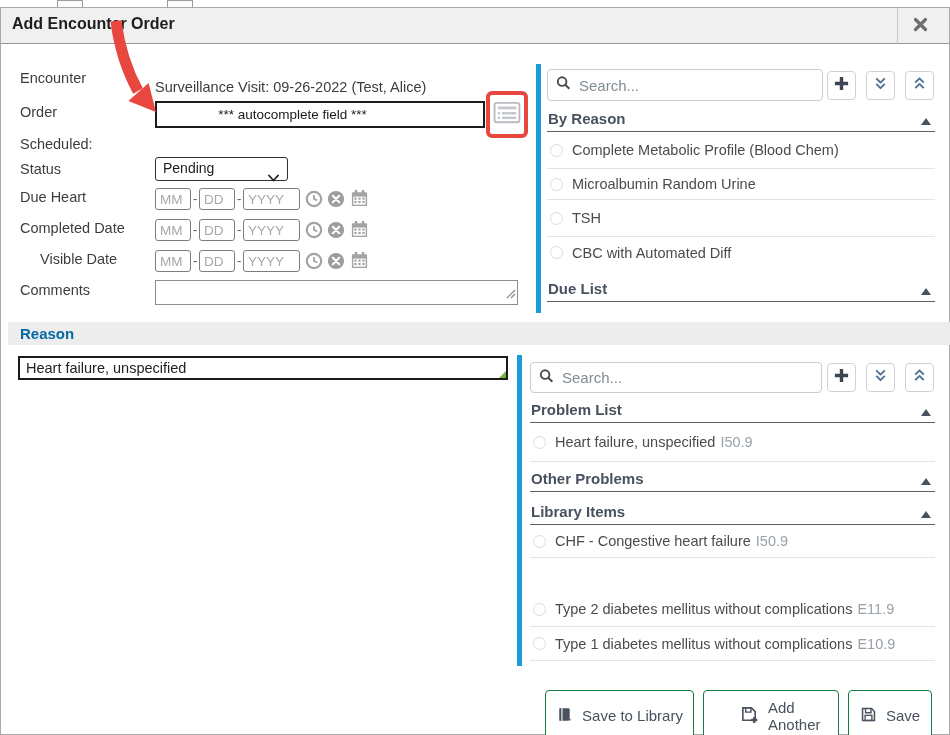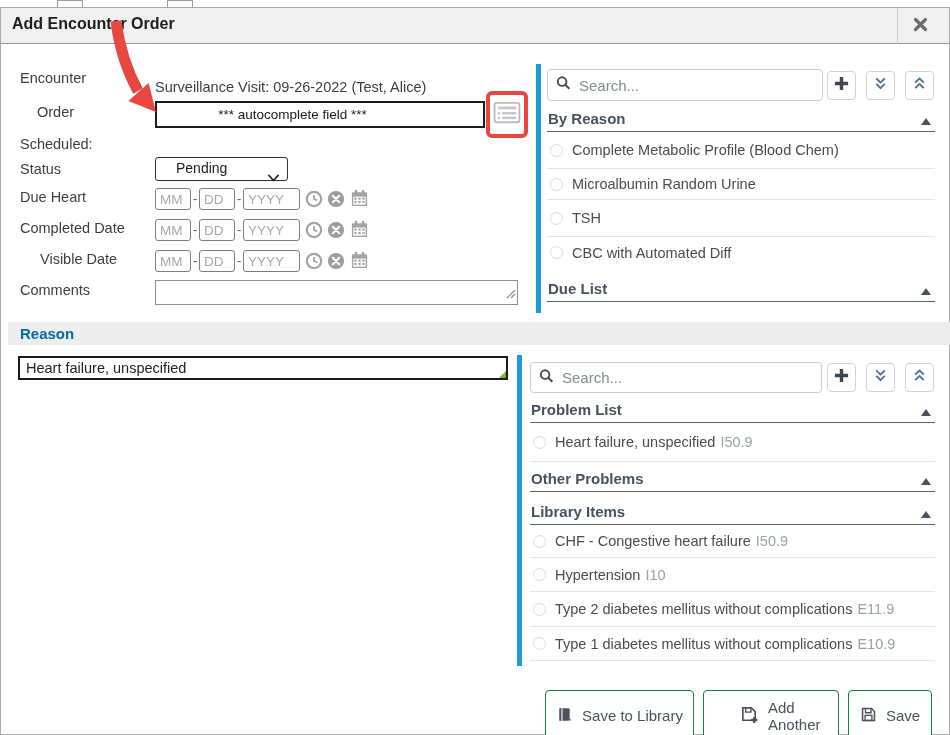--- a/index.html
+++ b/index.html
@@ -15,21 +15,21 @@
   .close-divider { left:897px; top:8px; width:1px; height:36px; background:#c9c9c9; }
   .close-btn { left:903px; top:13px; width:34px; height:26px; display:flex; align-items:center; justify-content:center; cursor:pointer; }
   .frag { top:0; height:7px; border:1px solid #9c9c9c; border-bottom:none; background:#fbfbfb; }
 
   
   .lbl { left:20px; font-size:14.5px; color:#3d3d3d; }
   .enc-value { left:155px; top:79px; font-size:14.5px; color:#3d3d3d; }
   .order-field { left:155px; top:101px; width:330px; height:27px; border:2px solid #1c1c1c; font-size:13.5px; color:#1a1a1a; text-align:center; line-height:23px; padding-right:55px; background:#fff; }
   .lookup-btn { left:491px; top:100px; width:32px; height:29px; display:flex; align-items:center; justify-content:center; cursor:pointer; }
   .red-box { left:486px; top:91px; width:42px; height:47px; border:4px solid #e8473f; border-radius:6px; pointer-events:none; z-index:50; }
-  .status-select { left:155px; top:157px; width:133px; height:24px; border:1px solid #2e2e2e; border-radius:3px; font-size:14px; color:#1c1c1c; padding-left:20px; line-height:21px; background:#fff; cursor:pointer; }
+  .status-select { left:155px; top:157px; width:133px; height:24px; border:1px solid #2e2e2e; border-radius:3px; font-size:14px; color:#1c1c1c; padding-left:7px; line-height:21px; background:#fff; cursor:pointer; }
   .status-caret { position:absolute; right:8px; top:9px; }
   .dt-in { height:22px; border:1px solid #7d7d7d; border-radius:3px; font-size:13.5px; color:#444; padding:0 4px; font-family:"Liberation Sans", sans-serif; }
   .dt-in::placeholder { color:#a8a8a8; opacity:1; }
   .dash { font-size:13px; color:#555; }
   .dt-icon { width:18px; height:18px; display:inline-block; cursor:pointer; }
   .comments-box { left:155px; top:280px; width:363px; height:25px; border:1px solid #8d8d8d; background:#fff; }
   .grip { position:absolute; right:1px; bottom:1px; }
 
   
   .vbar { width:5px; background:#1e9cd7; }
@@ -76,21 +76,21 @@
   <div class="abs close-divider"></div>
   <div class="abs close-btn">
     <span>
       <svg width="15" height="15" viewBox="0 0 15 15">
           <path d="M2.5,2.5 L12.5,12.5 M12.5,2.5 L2.5,12.5" stroke="#6d6d6d" stroke-width="3.2" stroke-linecap="round"></path>
         </svg>
     </span>
   </div>
 
   <div class="abs lbl" style="top:70px;">Encounter</div>
-  <div class="abs lbl" style="top:104px;margin-left:17px;">Order</div>
+  <div class="abs lbl" style="top:104px;">Order</div>
   <div class="abs lbl" style="top:136px;">Scheduled:</div>
   <div class="abs lbl" style="top:161px;">Status</div>
   <div class="abs lbl" style="top:189px;">Due Heart</div>
   <div class="abs lbl" style="top:220px;">Completed Date</div>
   <div class="abs lbl" style="top:251px;margin-left:20px;">Visible Date</div>
   <div class="abs lbl" style="top:282px;">Comments</div>
 
   <div class="abs enc-value">Surveillance Visit: 09-26-2022 (Test, Alice)</div>
   <div class="abs order-field">*** autocomplete field ***</div>
   <div class="abs lookup-btn">
@@ -330,25 +330,20 @@
   </div>
   <div class="abs phdr" style="left:530px;top:492px;width:405px;height:33px;">
     <span class="t">Library Items</span>
     <span class="tri-up"></span>
   </div>
   <div class="abs pitem divider" style="left:530px;top:525px;width:405px;height:33px;">
     <span class="radio"></span>
     <span class="t">CHF - Congestive heart failure</span>
     <span class="code">I50.9</span>
   </div>
-  <div class="abs pitem divider" style="left:530px;top:558px;width:405px;height:34px;">
-    <span class="radio"></span>
-    <span class="t">Hypertension</span>
-    <span class="code">I10</span>
-  </div>
   <div class="abs pitem divider" style="left:530px;top:592px;width:405px;height:35px;">
     <span class="radio"></span>
     <span class="t">Type 2 diabetes mellitus without complications</span>
     <span class="code">E11.9</span>
   </div>
   <div class="abs pitem divider" style="left:530px;top:627px;width:405px;height:34px;">
     <span class="radio"></span>
     <span class="t">Type 1 diabetes mellitus without complications</span>
     <span class="code">E10.9</span>
   </div>

